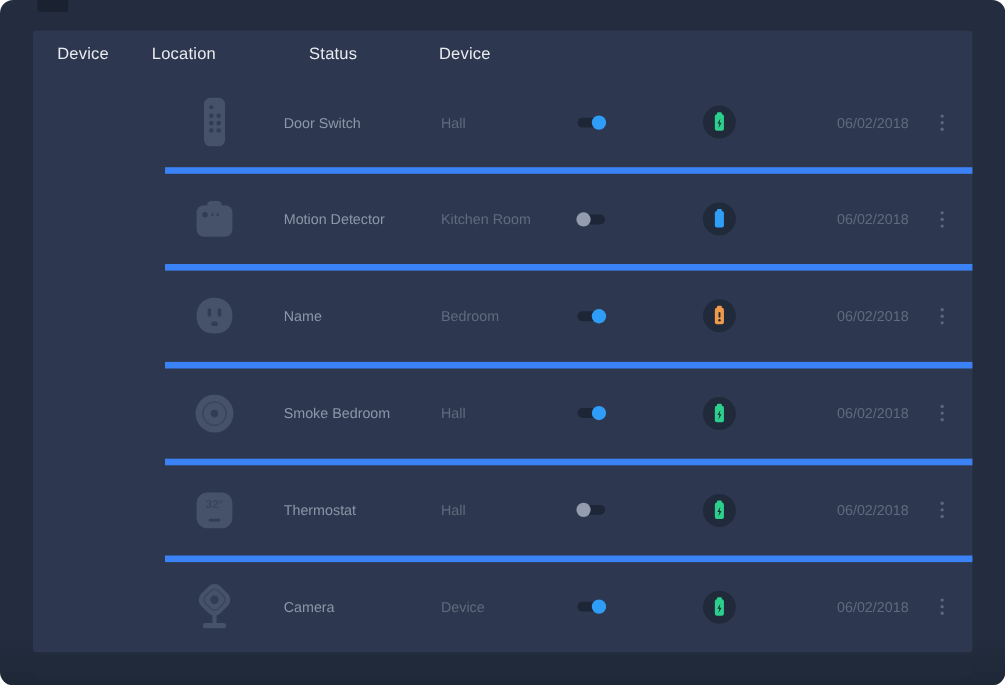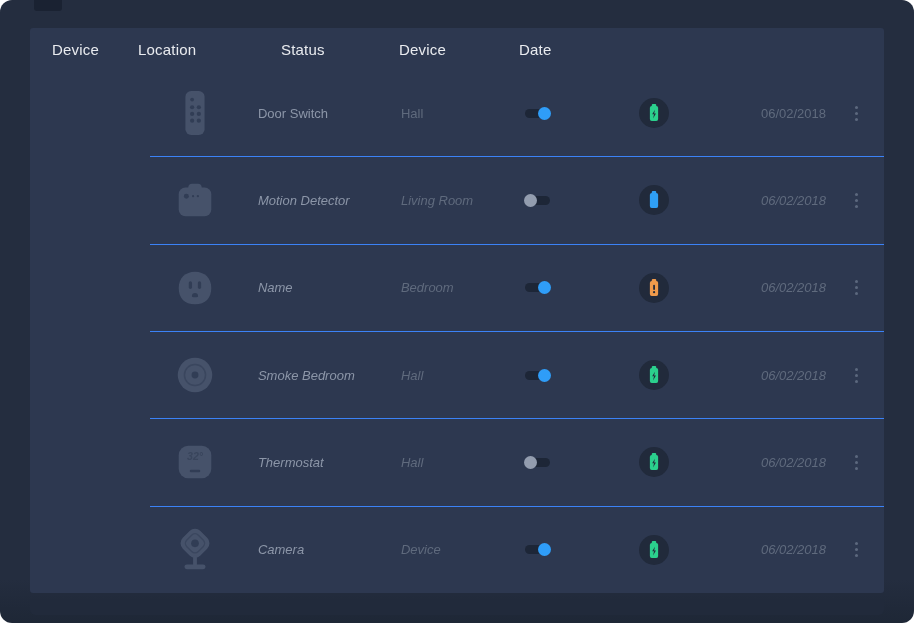--- a/index.html
+++ b/index.html
@@ -19,21 +19,21 @@
   .grid{
     display:grid;
     grid-template-columns:86px 143px 118px 120px 122px 1fr 36px;
     align-items:center;
     padding:0 22px;
   }
   .thead{height:42px;flex:0 0 auto;}
   .th{font-size:15px;color:#e9ebef;letter-spacing:.2px;}
   .tbody{flex:1;display:flex;flex-direction:column;align-items:flex-end;}
   .row{flex:1;}
-  .row + .row{border-top:1px solid #3b82f6;font-style:italic;}
+  .row + .row{border-top:6px solid #3b82f6;}
   .cell-name{font-size:13px;color:#8c96a8;}
   .cell-muted{font-size:13px;color:#5f6a7d;}
   .dev-icon{color:#46526a;display:block;}
   .dev-detail{fill:#313d55;}
   .dev-stroke{stroke:#3a465e;fill:none;}
   .thermo-label{fill:#39455c;font-family:"Liberation Sans",sans-serif;font-size:11px;font-weight:bold;}
   
   .toggle{width:25px;height:9px;border-radius:5px;background:#1d2637;position:relative;margin-left:6px;cursor:pointer;}
   .toggle .knob{width:13px;height:13px;border-radius:50%;position:absolute;top:-2px;}
   .toggle.on .knob{right:-1px;background:var(--toggle-on,#2f9df8);}
@@ -51,21 +51,20 @@
 
 <div class="screen" style="--card-bg: #2d3850; --toggle-on: #2f9df8; --toggle-off: #939daf;">
   <div class="notch"></div>
 
   <div class="card">
     <div class="grid thead">
       <div class="th">Device</div>
       <div class="th">Location</div>
       <div class="th">Status</div>
       <div class="th">Device</div>
-      <div class="th">Date</div>
       <div></div>
     </div>
     <div class="tbody" id="rows">
         <div class="grid row">
     <div class="cell-device">
 
       <svg class="dev-icon icon-remote" width="46" height="52" viewBox="0 0 48 54" fill="currentColor">
         <rect x="14" y="4" width="20" height="46" rx="6"></rect>
         <circle class="dev-detail" cx="21" cy="13" r="2"></circle>
         <circle class="dev-detail" cx="21" cy="21" r="2.2"></circle>
@@ -107,21 +106,21 @@
       <svg class="dev-icon icon-motion" width="46" height="46" viewBox="0 0 48 48" fill="currentColor">
         <rect x="17" y="7" width="14" height="8" rx="4"></rect>
         <rect x="7" y="11" width="34" height="30" rx="7"></rect>
         <circle class="dev-detail" cx="15" cy="20" r="2.6"></circle>
         <circle class="dev-detail" cx="22" cy="20" r="1.2"></circle>
         <circle class="dev-detail" cx="27" cy="20" r="1.2"></circle>
       </svg>
 
     </div>
     <div class="cell-name">Motion Detector</div>
-    <div class="cell-muted cell-location">Living Room</div>
+    <div class="cell-muted cell-location">Kitchen Room</div>
     <div>
       <div class="toggle off">
               <span class="knob"></span>
             </div>
     </div>
     <div>
       <div class="batt-badge">
         <svg width="18" height="22" viewBox="0 0 24 28" fill="currentColor" style="color: rgb(47, 159, 245);">
           <rect x="9" y="2" width="6" height="4" rx="1.5"></rect>
           <rect x="6.5" y="4.5" width="11" height="20" rx="2.5"></rect>

